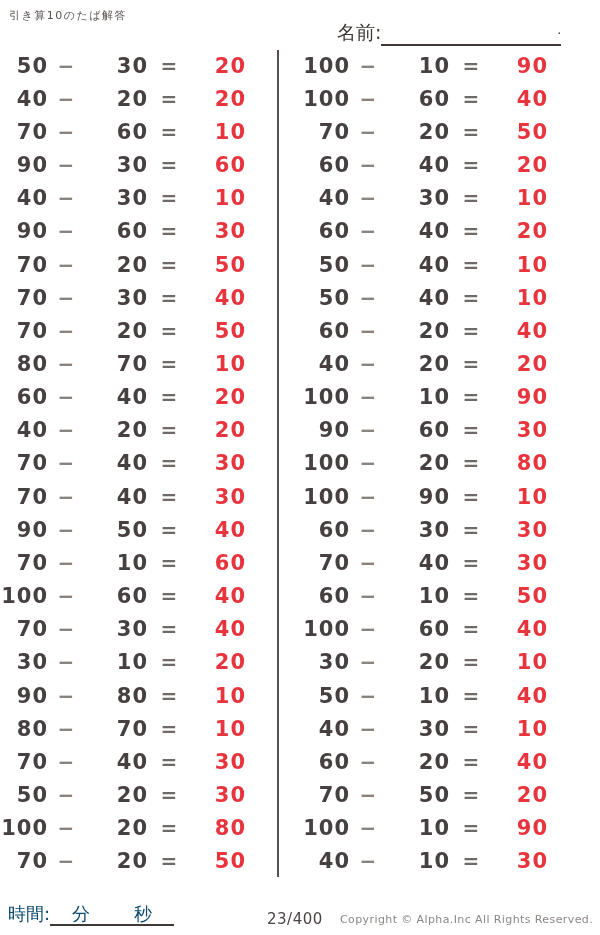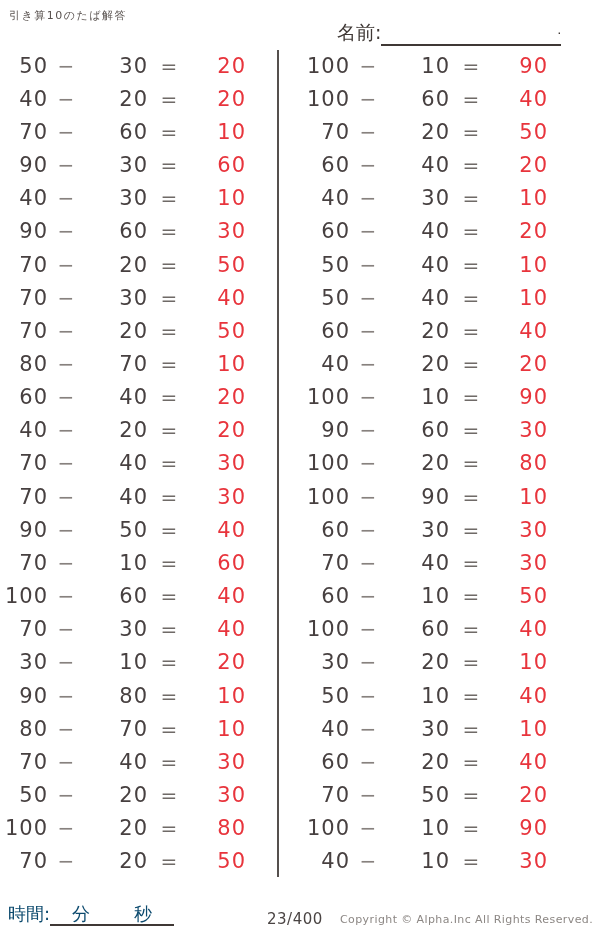--- a/index.html
+++ b/index.html
@@ -16,21 +16,21 @@
   .name-block{
     position:absolute;top:6px;left:337px;
     font-size:19px;color:#3f3835;white-space:nowrap;margin-top:14px;
   }
   .name-line{
     display:inline-block;width:180px;height:22px;
     border-bottom:2px solid #3f3835;vertical-align:bottom;
     text-align:right;font-size:13px;color:#3f3835;
   }
   
-  .problem-area{position:absolute;top:49px;left:0;width:555px;height:830px;}
+  .problem-area{position:absolute;top:49px;left:0;width:555px;height:830px;font-weight:bold;}
   .divider{
     position:absolute;left:277px;top:1px;width:2px;height:827px;
     background:#55504d;
   }
   .col{position:absolute;top:0;}
   .col-left{left:0;width:260px;}
   .col-right{left:302px;width:260px;}
   .prow{
     height:33.16px;display:grid;
     grid-template-columns:48px 36px 64px 42px 56px;

